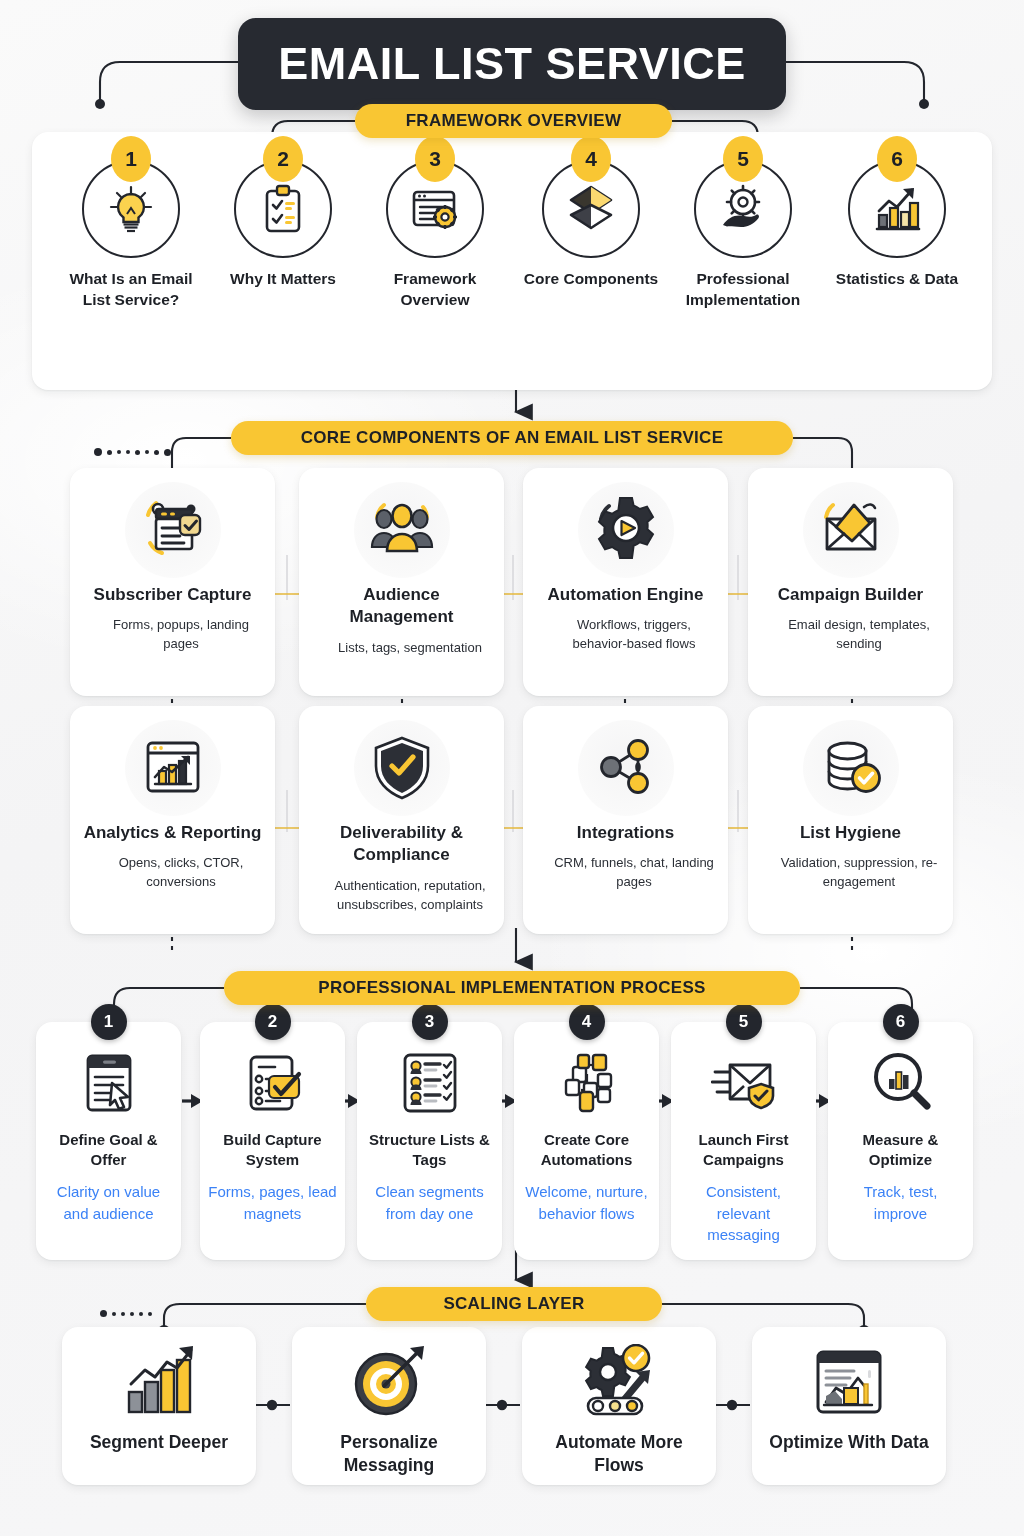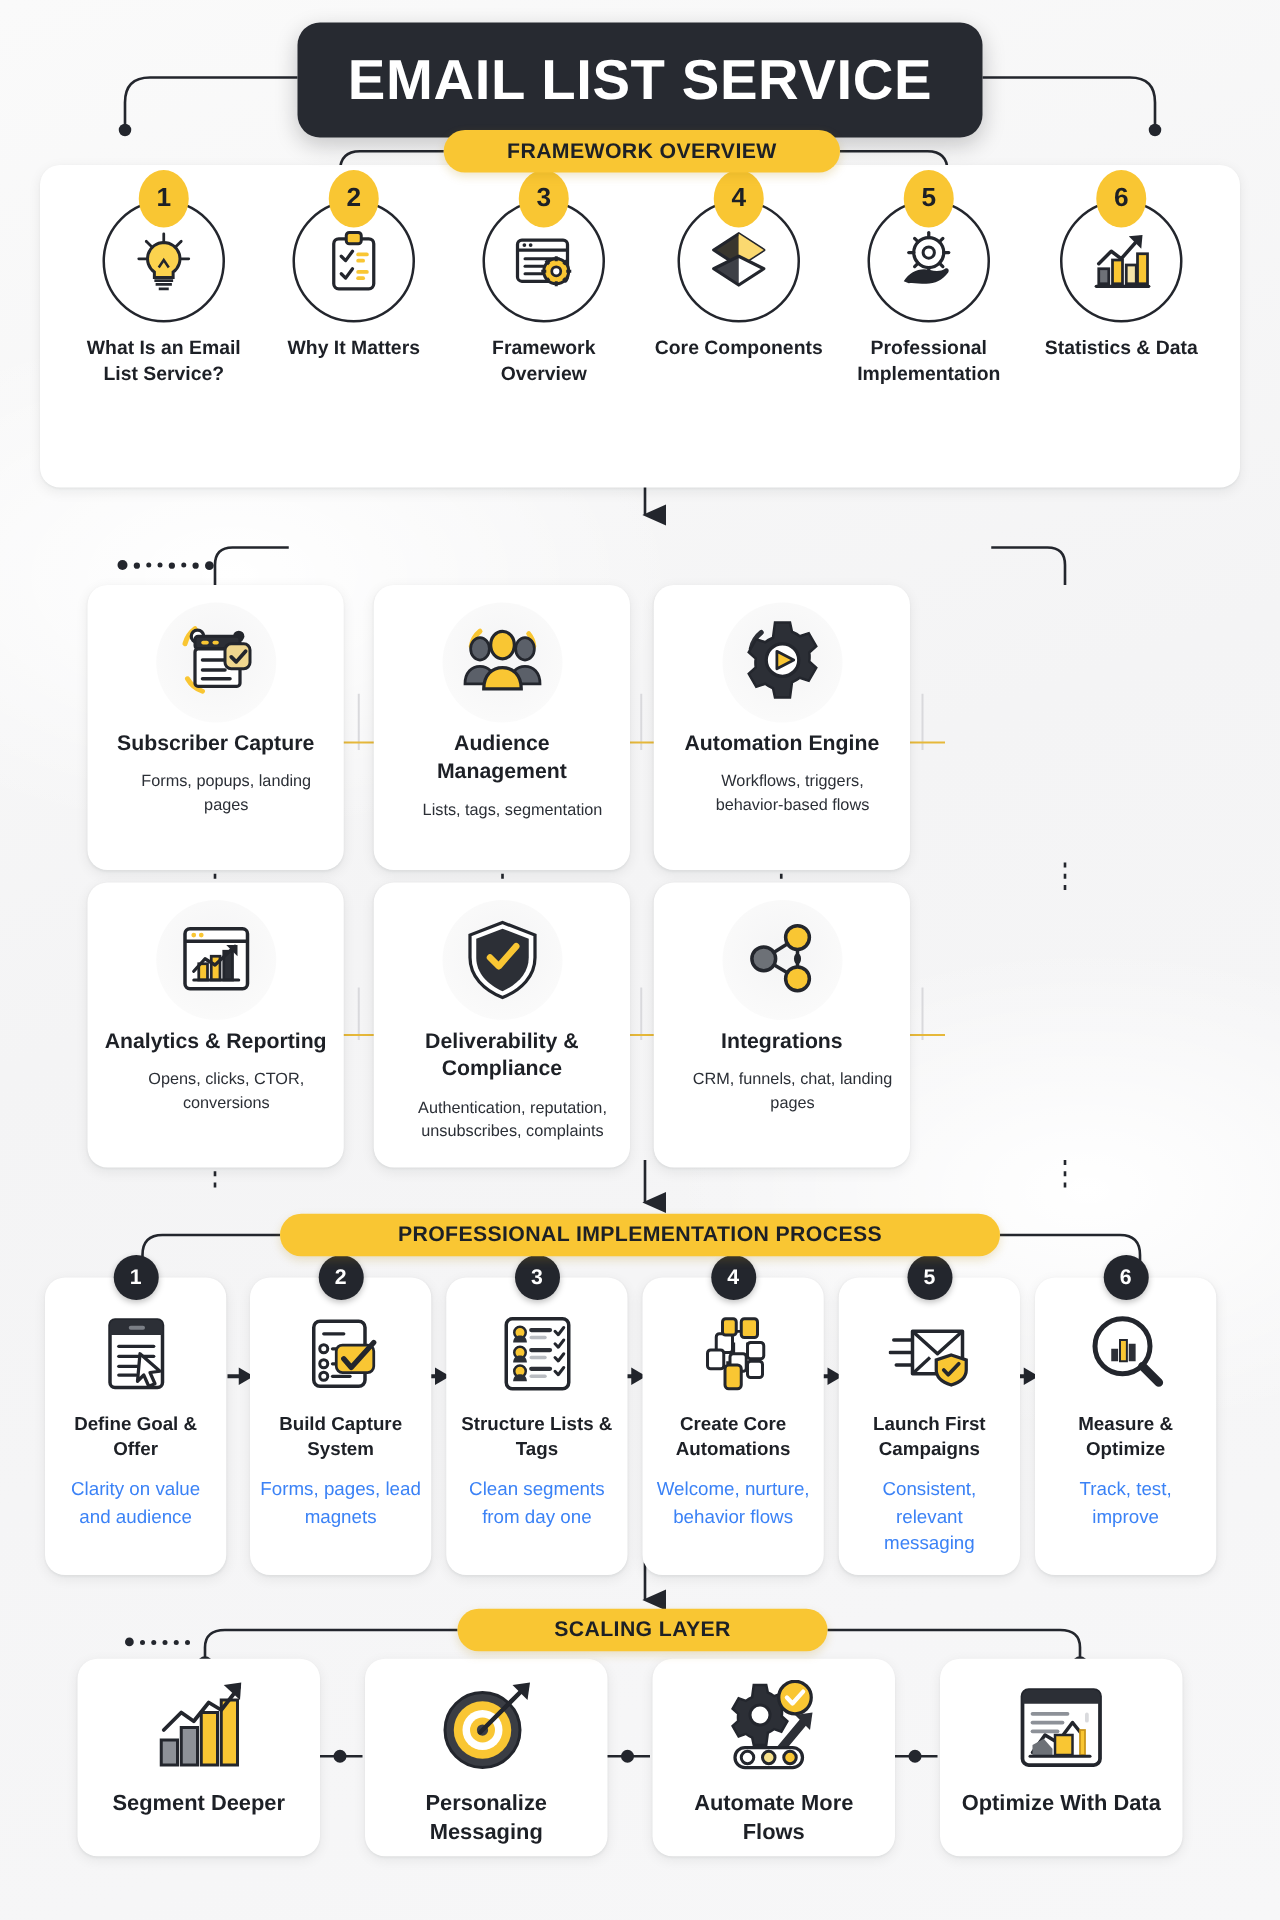--- a/index.html
+++ b/index.html
@@ -411,20 +411,23 @@
           <rect x="41" y="22" width="8" height="24" fill="#f9c633" stroke="#23262d" stroke-width="2.2"></rect>
           <path d="M8 48 h42" stroke="#23262d" stroke-width="2.6" stroke-linecap="round"></path>
           <path d="M10 30 L20 20 L28 26 L43 9" stroke="#23262d" stroke-width="2.8" fill="none" stroke-linecap="round" stroke-linejoin="round"></path>
           <path d="M34 8 L45 7 L44 18 Z" fill="#23262d"></path>
         </svg>
       </div>
       <div class="fw-label">Statistics &amp; Data</div>
     </div>
   </div>
 
+  <div id="band-core" class="abs band">
+    <span>CORE COMPONENTS OF AN EMAIL LIST SERVICE</span>
+  </div>
 
   <div class="abs card cc-card" style="left:70px; top:468px;">
     <div class="cc-icon-wrap">
       <svg width="74" height="74" viewBox="0 0 74 74">
         <path d="M12 22 a22 22 0 0 1 8-12" stroke="#f9c633" stroke-width="4" fill="none" stroke-linecap="round"></path>
         <path d="M14 50 a22 22 0 0 0 12 10" stroke="#f9c633" stroke-width="4" fill="none" stroke-linecap="round"></path>
         <circle cx="22" cy="16" r="5" fill="#fff" stroke="#23262d" stroke-width="2.6"></circle>
         <circle cx="55" cy="16" r="4.5" fill="#23262d"></circle>
         <rect x="20" y="16" width="36" height="10" rx="2.5" fill="#2c2f36" stroke="#23262d" stroke-width="2.4"></rect>
         <rect x="25" y="19.5" width="6" height="3" rx="1.5" fill="#f9c633"></rect>
@@ -468,20 +471,35 @@
           <path d="M-6 -30 h12 l1.6 7.4 a24 24 0 0 1 6.2 3.6 l7.2-2.4 6 10.4 -5.6 5 a24 24 0 0 1 0 7.2 l5.6 5 -6 10.4 -7.2-2.4 a24 24 0 0 1 -6.2 3.6 L6 30 h-12 l-1.6-7.4 a24 24 0 0 1 -6.2-3.6 l-7.2 2.4 -6-10.4 5.6-5 a24 24 0 0 1 0-7.2 l-5.6-5 6-10.4 7.2 2.4 a24 24 0 0 1 6.2-3.6 z" fill="#2c2f36" stroke="#23262d" stroke-width="2"></path>
           <circle r="13" fill="#fff" stroke="#23262d" stroke-width="2.6"></circle>
           <path d="M-4.5 -7 L9 0 L-4.5 7 Z" fill="#f9c633" stroke="#23262d" stroke-width="2.2" stroke-linejoin="round"></path>
         </g>
       </svg>
     </div>
     <div class="cc-title">Automation Engine</div>
     <div class="cc-desc">Workflows, triggers, behavior-based flows</div>
   </div>
 
+  <div class="abs card cc-card" style="left:748px; top:468px;">
+    <div class="cc-icon-wrap">
+      <svg width="74" height="74" viewBox="0 0 74 74">
+        <path d="M12 24 a20 20 0 0 1 7-12" stroke="#f9c633" stroke-width="4" fill="none" stroke-linecap="round"></path>
+        <path d="M13 26 h48 v30 h-48 z" fill="#fff" stroke="#23262d" stroke-width="2.8" stroke-linejoin="round"></path>
+        <path d="M13 26 L37 46 L61 26" fill="none" stroke="#23262d" stroke-width="2.8" stroke-linejoin="round"></path>
+        <path d="M22 34 L40 12 L56 30 L38 48 Z" fill="#f9c633" stroke="#23262d" stroke-width="2.8" stroke-linejoin="round"></path>
+        <path d="M50 14 c5-4 9-3 11 1" stroke="#23262d" stroke-width="2.6" fill="none" stroke-linecap="round"></path>
+        <path d="M13 56 L31 40" stroke="#23262d" stroke-width="2.6" fill="none"></path>
+        <path d="M61 56 L44 40" stroke="#23262d" stroke-width="2.6" fill="none"></path>
+      </svg>
+    </div>
+    <div class="cc-title">Campaign Builder</div>
+    <div class="cc-desc">Email design, templates, sending</div>
+  </div>
 
   <div class="abs card cc-card" style="left:70px; top:706px;">
     <div class="cc-icon-wrap">
       <svg width="74" height="74" viewBox="0 0 74 74">
         <rect x="12" y="12" width="50" height="48" rx="4" fill="#fff" stroke="#23262d" stroke-width="2.8"></rect>
         <path d="M12 22 h50" stroke="#23262d" stroke-width="2.8"></path>
         <circle cx="19" cy="17" r="1.9" fill="#f9c633"></circle>
           <circle cx="25" cy="17" r="1.9" fill="#f9c633"></circle>
         <rect x="23" y="40" width="7" height="13" fill="#f9c633" stroke="#23262d" stroke-width="2.2"></rect>
         <rect x="33" y="34" width="7" height="19" fill="#f9c633" stroke="#23262d" stroke-width="2.2"></rect>
@@ -518,20 +536,36 @@
         <circle cx="22" cy="36" r="9.5" fill="#6d7177" stroke="#23262d" stroke-width="2.8"></circle>
         <circle cx="49" cy="19" r="9.5" fill="#f9c633" stroke="#23262d" stroke-width="2.8"></circle>
         <circle cx="49" cy="52" r="9.5" fill="#f9c633" stroke="#23262d" stroke-width="2.8"></circle>
         <ellipse cx="49" cy="36" rx="2.8" ry="4.5" fill="#23262d"></ellipse>
       </svg>
     </div>
     <div class="cc-title">Integrations</div>
     <div class="cc-desc">CRM, funnels, chat, landing pages</div>
   </div>
 
+  <div class="abs card cc-card" style="left:748px; top:706px;">
+    <div class="cc-icon-wrap">
+      <svg width="74" height="74" viewBox="0 0 74 74">
+        <g fill="#fff" stroke="#23262d" stroke-width="2.8">
+          <path d="M15 20 v30 c0 4.5 8.3 8 18.5 8 S52 54.5 52 50 V20 z"></path>
+          <ellipse cx="33.5" cy="20" rx="18.5" ry="8"></ellipse>
+          <path d="M15 30 c0 4.5 8.3 8 18.5 8 S52 34.5 52 30"></path>
+          <path d="M15 40 c0 4.5 8.3 8 18.5 8 S52 44.5 52 40"></path>
+        </g>
+        <circle cx="52" cy="47" r="13.5" fill="#f9c633" stroke="#23262d" stroke-width="2.8"></circle>
+        <path d="M45.5 47 l4.5 4.8 l8.5 -9.5" stroke="#fff" stroke-width="3.6" fill="none" stroke-linecap="round" stroke-linejoin="round"></path>
+      </svg>
+    </div>
+    <div class="cc-title">List Hygiene</div>
+    <div class="cc-desc">Validation, suppression, re-engagement</div>
+  </div>
 
   <div id="band-impl" class="abs band">
     <span>PROFESSIONAL IMPLEMENTATION PROCESS</span>
   </div>
 
   <div class="abs card im-card" style="left:36px; top:1022px;">
     <div class="im-num">1</div>
     <div class="im-icon">
       <svg width="66" height="66" viewBox="0 0 66 66">
         <rect x="12" y="6" width="42" height="54" rx="4" fill="#fff" stroke="#23262d" stroke-width="2.8"></rect>

